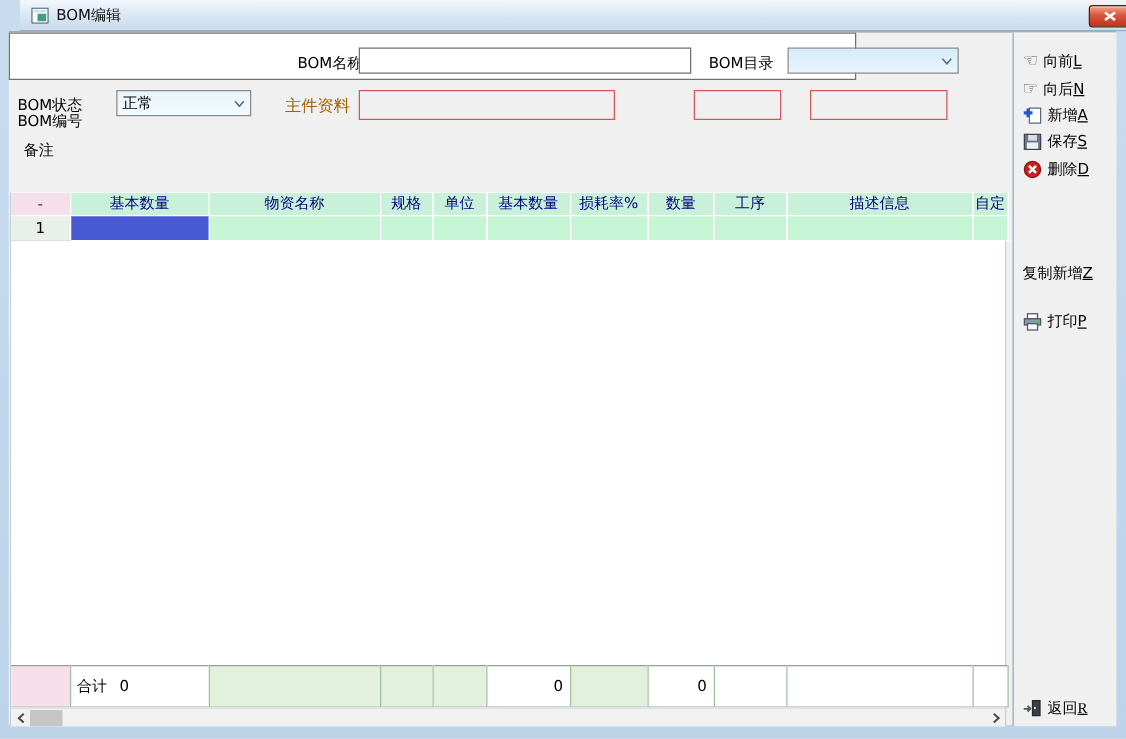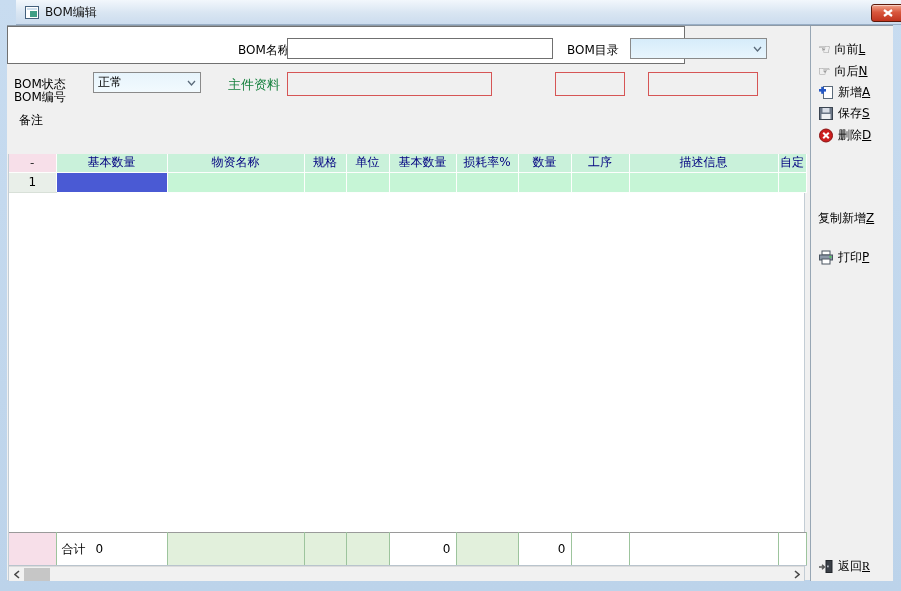--- a/index.html
+++ b/index.html
@@ -37,21 +37,21 @@
 
   .combo { position:absolute; height:21px; border:1px solid #8a8a8a;
            display:flex; align-items:center; cursor:pointer; }
   .combo .val { flex:1; padding:0 4px; overflow:hidden; white-space:nowrap; }
   .combo .dd { width:17px; height:100%; display:flex; align-items:center; justify-content:center; }
   .combo-dir { left:623px; top:12px; width:137px;
                background:linear-gradient(#d6ecfa,#e8f5fd); }
   .combo-status { left:86px; top:46px; width:108px;
                   background:linear-gradient(#e7f4fc,#f2fafe); }
 
-  .red-label { color:#15803d; font-size:13px; }
+  .red-label { color:#a16207; font-size:13px; }
   .red-box { position:absolute; top:46px; height:24px;
              border:1px solid #d65555; background:transparent; }
   .red-box-1 { left:280px; width:205px; }
   .red-box-2 { left:548px; width:70px; }
   .red-box-3 { left:641px; width:110px; }
 
   .remark { left:83px; top:81px; width:678px; height:38px; resize:none;
             border:1px solid #707070; background:#fff; font-family:inherit; font-size:12px; padding:2px 4px; }
 
   

